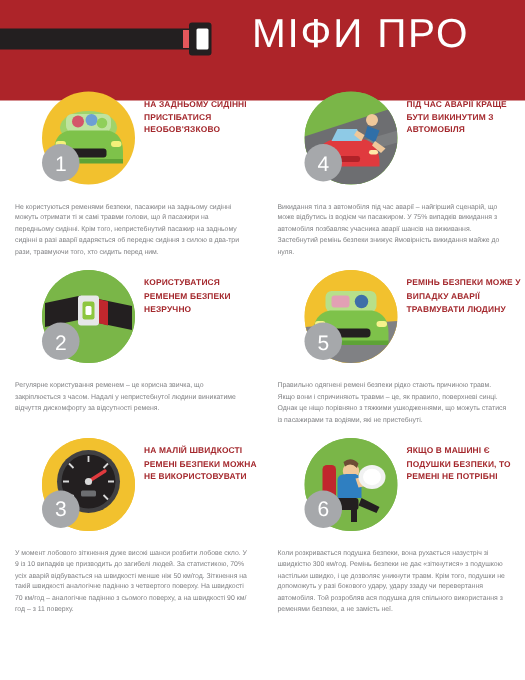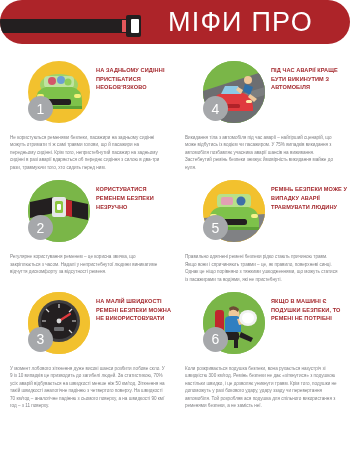--- a/index.html
+++ b/index.html
@@ -6,24 +6,23 @@
   body{
     width:350px;height:453px;
     background:#ffffff;
     font-family:"Liberation Sans","DejaVu Sans",sans-serif;
     overflow:hidden;
     position:relative;
   }
   
   .header{
     position:relative;
-    height:44px;
+    height:67px;
     background:#ad2429;
     overflow:hidden;
-    border-radius:26px;
   }
   .belt-strap{
     position:absolute;
     left:-4px;top:19px;
     width:132px;height:14px;
     background:#231f20;
     border-radius:1px;
   }
   .buckle{
     position:absolute;

